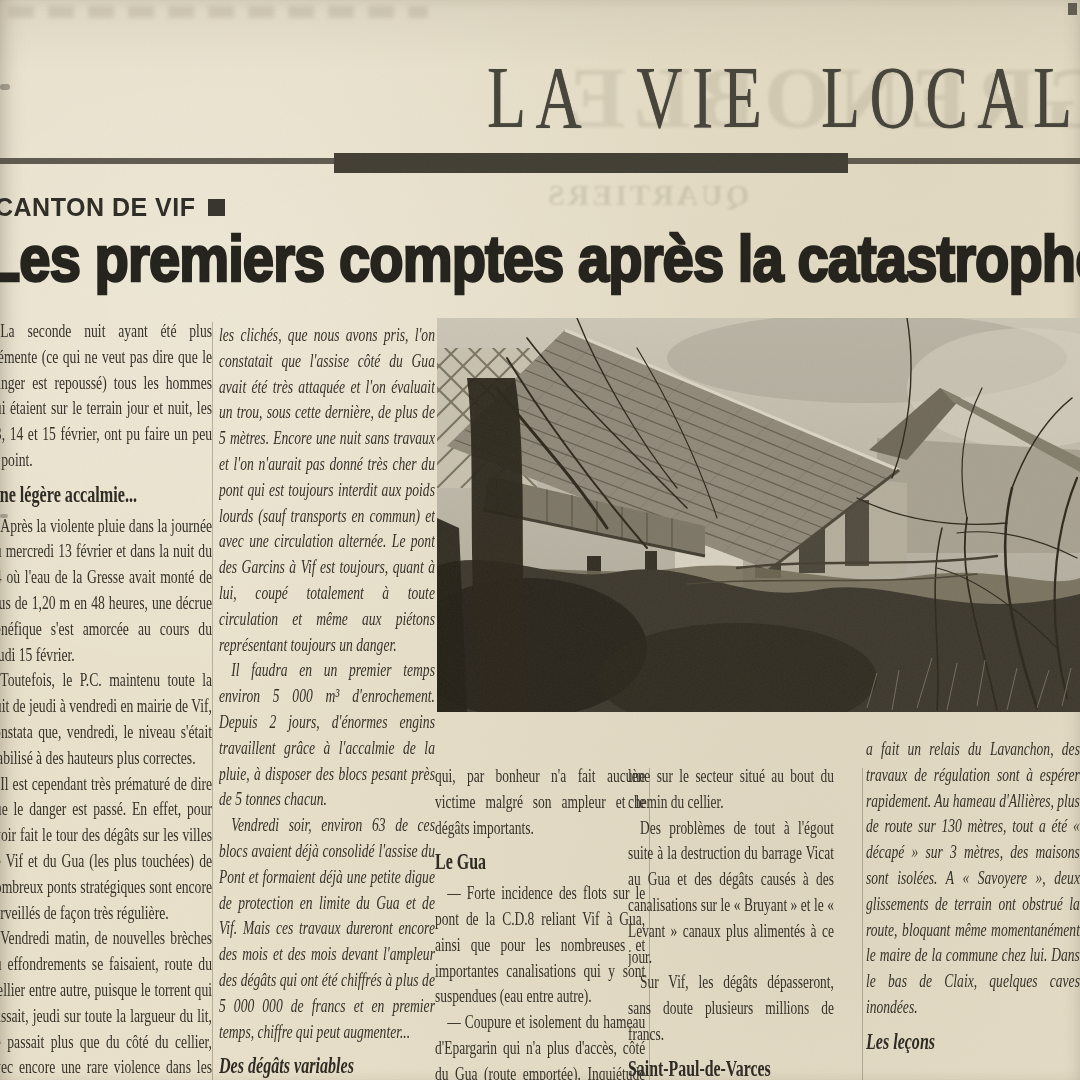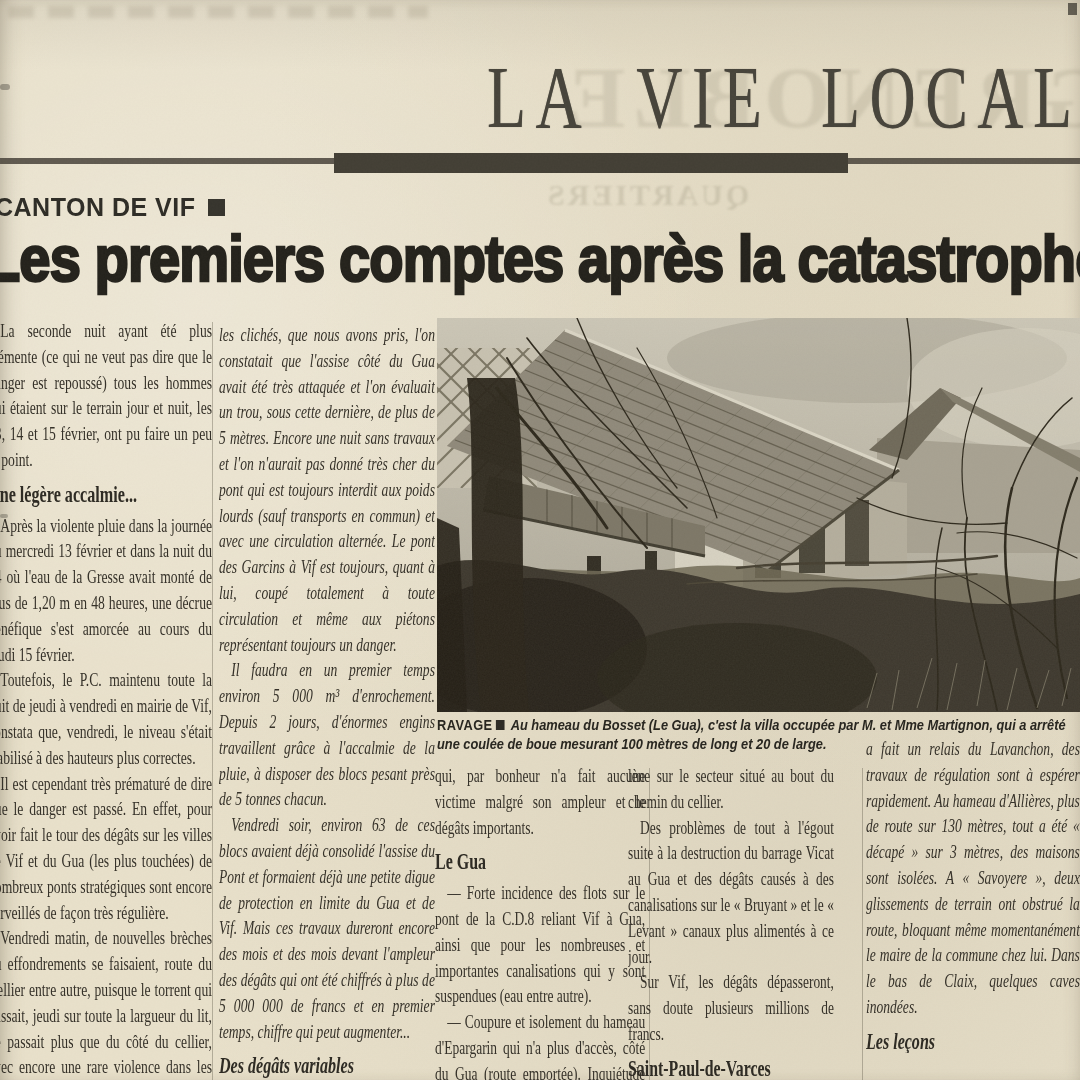--- a/index.html
+++ b/index.html
@@ -230,25 +230,20 @@
         <path d="M570,392 L580,350"></path>
           <path d="M600,390 L612,352"></path>
           <path d="M455,392 L462,352"></path>
         <path d="M430,390 L440,355"></path>
           <path d="M625,388 L634,350"></path>
       </g>
       <rect width="643" height="394" filter="url(#grain)" opacity=".3"></rect>
     </svg>
   </div>
 
-  <div class="abs caption">
-    <span class="inner">
-      <span class="lbl">RAVAGE</span><span class="csq"></span><span>Au hameau du Bosset (Le Gua), c'est la villa occupée par M. et Mme Martignon, qui a arrêté une coulée de boue mesurant 100 mètres de long et 20 de large.</span>
-    </span>
-  </div>
 
   <div class="abs vrule" style="left:649px;top:768px;height:312px;"></div>
   <div class="abs vrule" style="left:862px;top:768px;height:312px;"></div>
 
   <div class="abs col" style="left:435px;top:763px;width:210px;height:317px;">
     <div class="colInner" style="width:296px;transform:scaleX(.71);">
       <p class="para flush">qui, par bonheur n'a fait aucune victime malgré son ampleur et le dégâts importants.</p>
       <h3 class="subhead">Le Gua</h3>
       <p class="para">— Forte incidence des flots sur le pont de la C.D.8 reliant Vif à Gua, ainsi que pour les nombreuses et importantes canalisations qui y sont suspendues (eau entre autre).</p>
       <p class="para">— Coupure et isolement du hameau d'Epargarin qui n'a plus d'accès, côté du Gua (route emportée). Inquiétude pour le secteur de la rue du château, les « menaces » étant près des habitations.</p>

